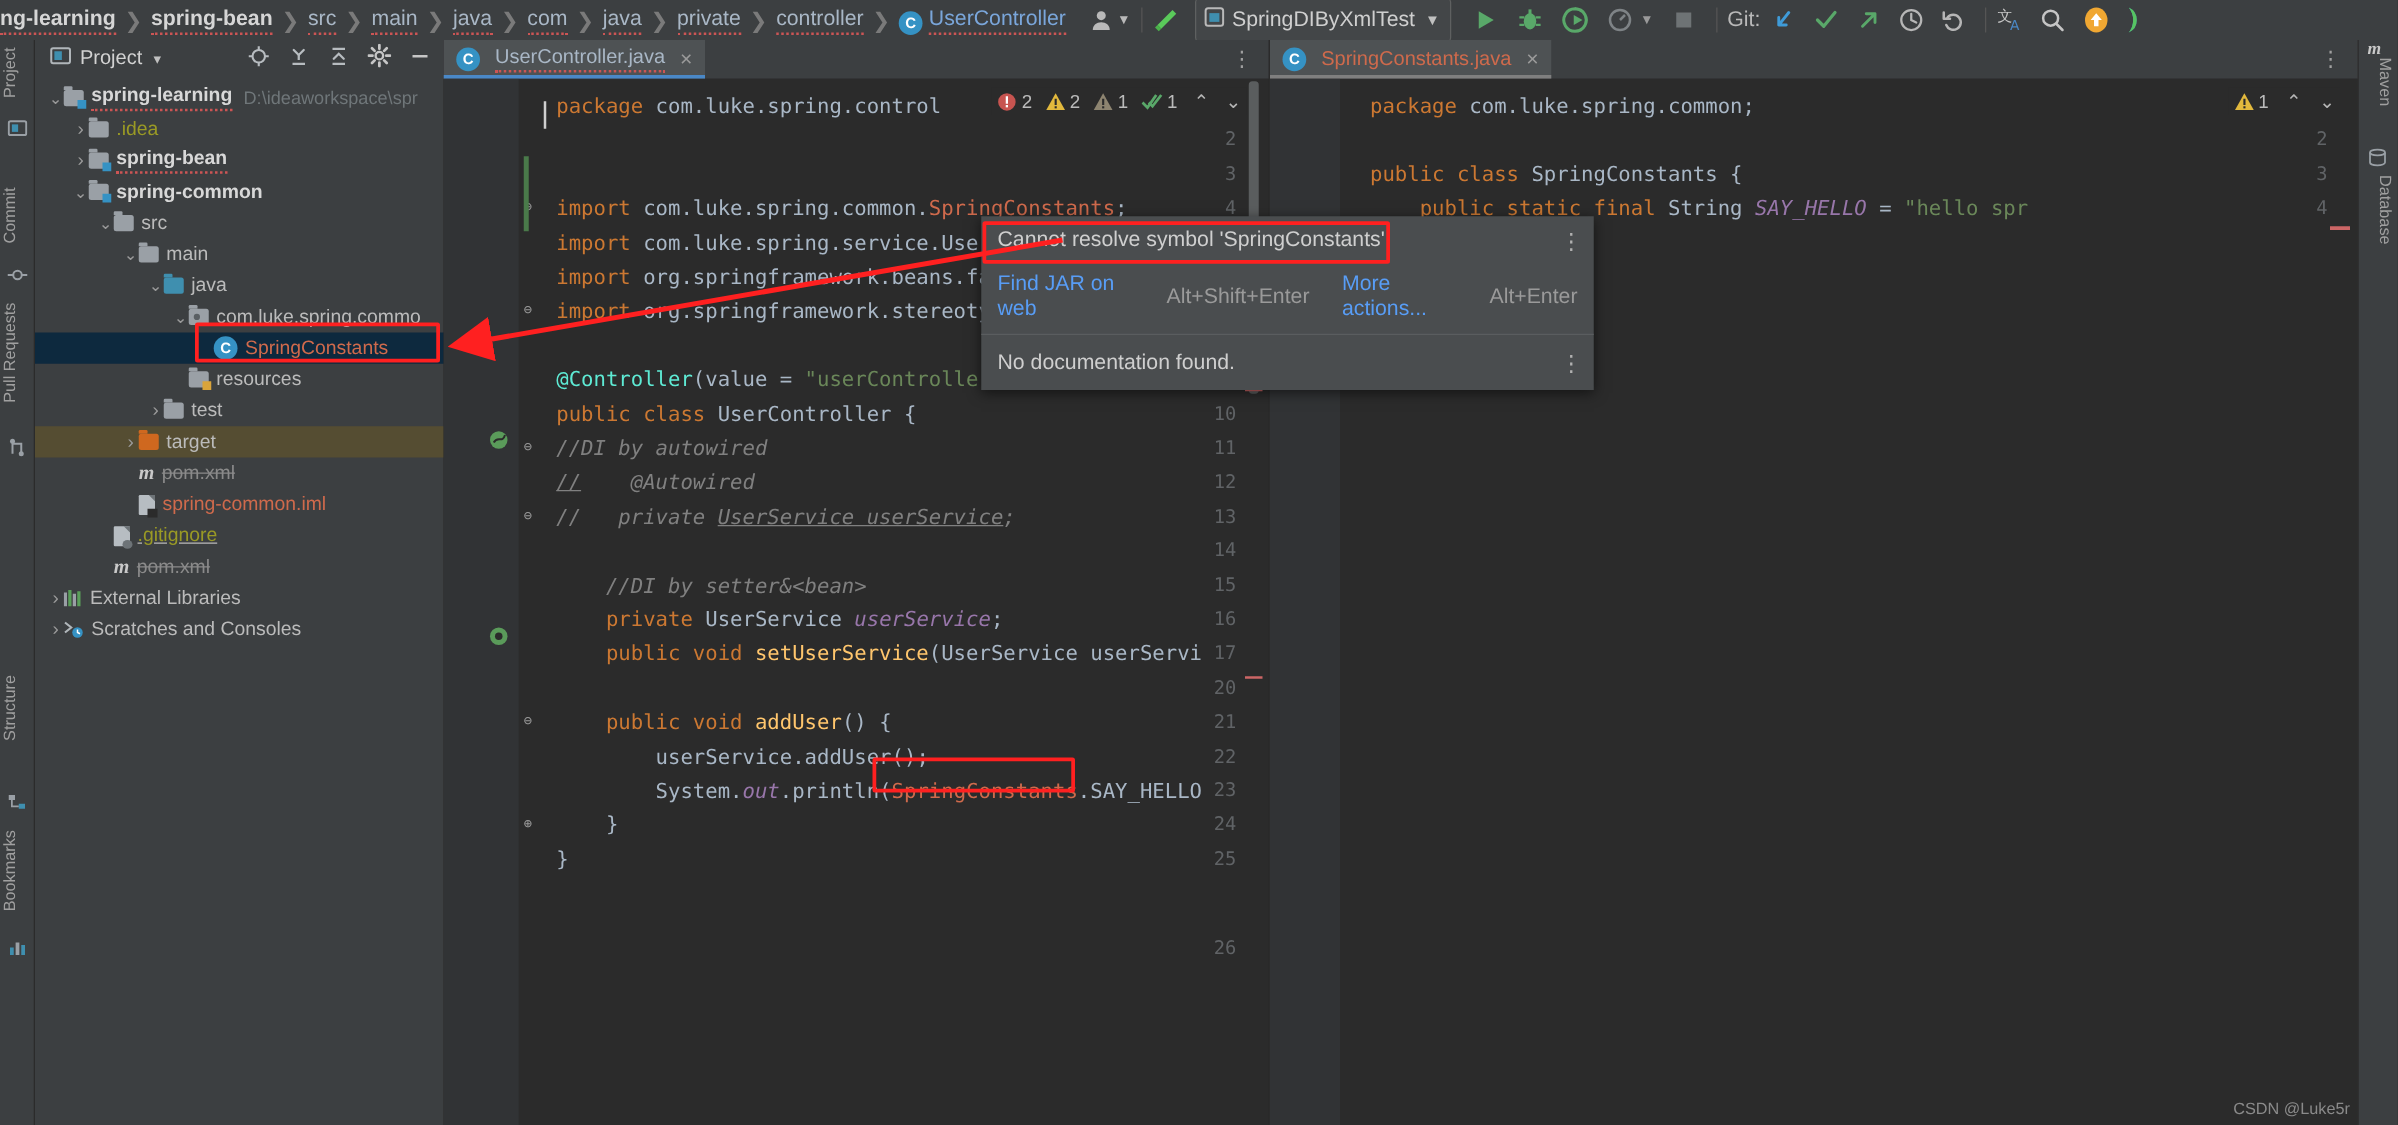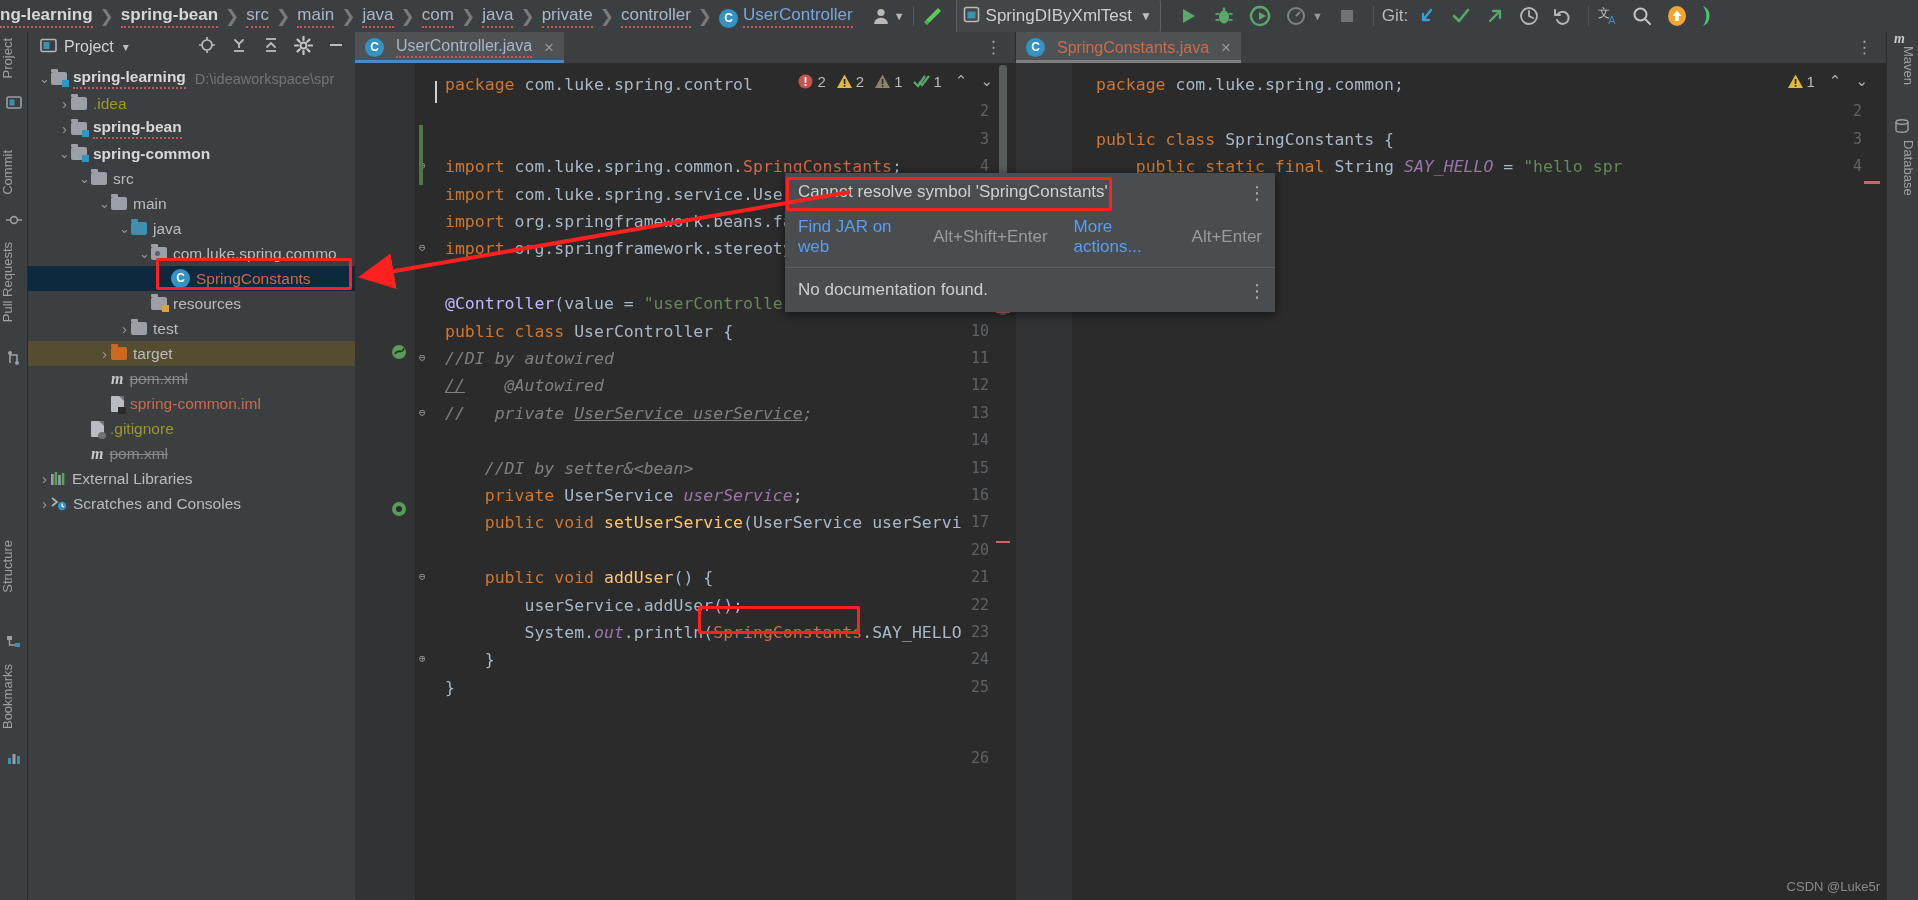--- a/index.html
+++ b/index.html
@@ -79,21 +79,21 @@
   .tabdots{margin-left:auto;display:flex;align-items:center;padding-right:12px;color:#a0a0a0;font-size:17px;letter-spacing:1px;}
 
   .codepane{position:absolute;left:0;top:31px;bottom:0;background:#2b2b2b;overflow:hidden;}
   .gutter{position:absolute;left:0;top:0;bottom:0;width:60px;background:#313335;}
   .gutnum{position:absolute;right:26px;font-size:15px;color:#606366;font-family:"DejaVu Sans Mono",monospace;}
   .codeline{position:absolute;left:78px;font-size:16.5px;font-family:"DejaVu Sans Mono",monospace;white-space:pre;color:#a9b7c6;margin-left:12px;}
   .kw{color:#cc7832;}
   .str{color:#6a8759;}
   .fld{color:#9876aa;font-style:italic;}
   .mth{color:#ffc66d;}
-  .ann{color:#c4b5fd;}
+  .ann{color:#5eead4;}
   .cmt{color:#808080;font-style:italic;}
   .redtxt{color:#cf6a4c;}
   .cls{color:#a9b7c6;}
 
   .caret{position:absolute;width:2px;background:#cfcfcf;}
   .foldmark{position:absolute;color:#9a9a9a;font-size:11px;font-family:"DejaVu Sans Mono",monospace;}
 
   
   .inspect{position:absolute;display:flex;align-items:center;gap:4px;background:#2b2b2b;padding:2px 4px;font-size:15px;font-family:"Liberation Sans",sans-serif;z-index:22;}
   .insp-i{display:flex;align-items:center;gap:3px;color:#bbb;}
@@ -471,21 +471,21 @@
         </div>
         <div class="row" style="padding-left: 70px;">
           <span class="arw" style="font-size: 13px;"></span>
           <span class="ic">
             <span class="filei">
               <span class="sub"></span>
             </span>
           </span>
           <span class="lbl-red">spring-common.iml</span>
         </div>
-        <div class="row" style="padding-left: 50px;">
+        <div class="row" style="padding-left: 50px; text-decoration: underline;">
           <span class="arw" style="font-size: 13px;"></span>
           <span class="ic">
             <span class="filei">
               <span class="sub" style="border-radius:50%;background:#6d7377"></span>
             </span>
           </span>
           <span class="lbl-yel">.gitignore</span>
         </div>
         <div class="row" style="padding-left: 50px;">
           <span class="arw" style="font-size: 13px;"></span>

